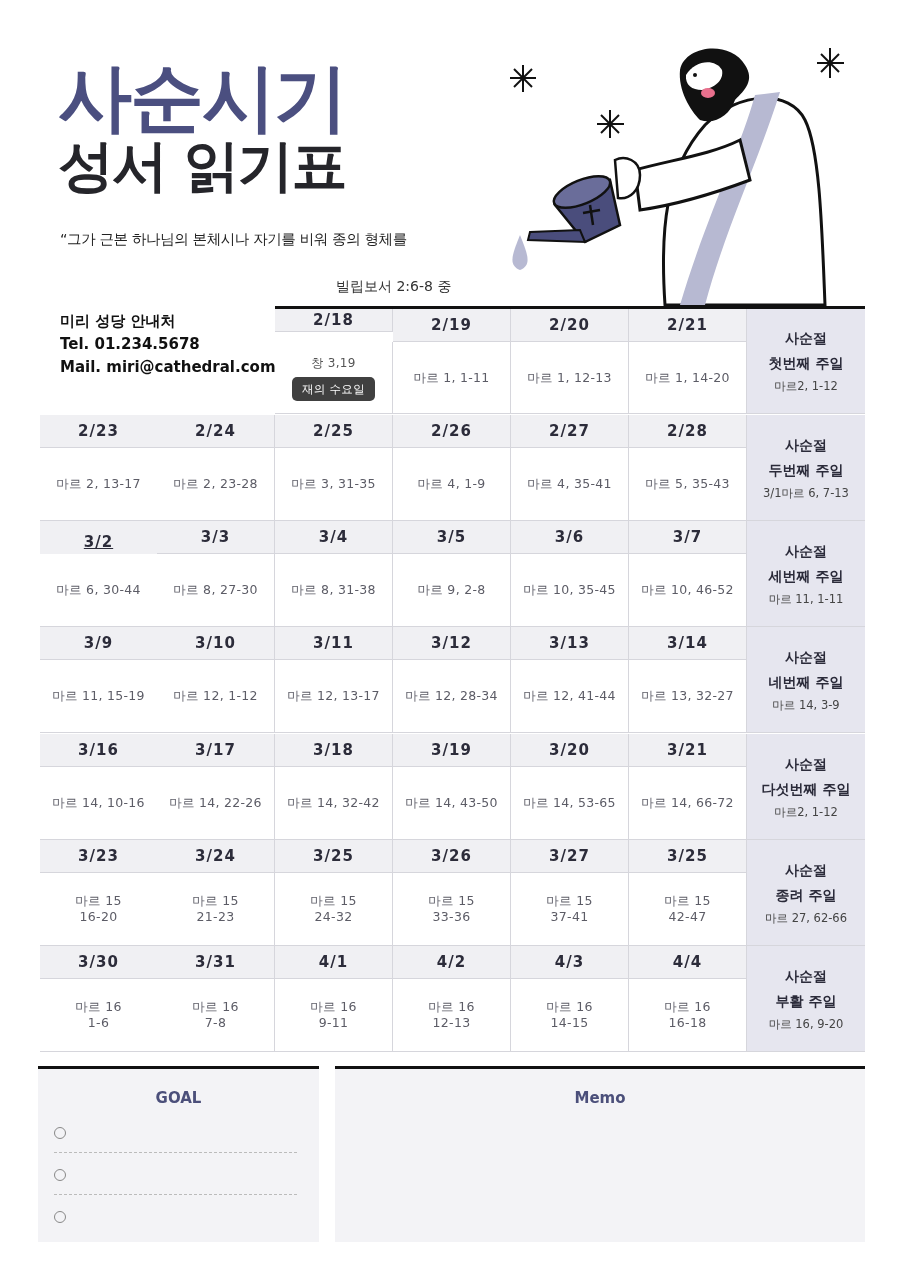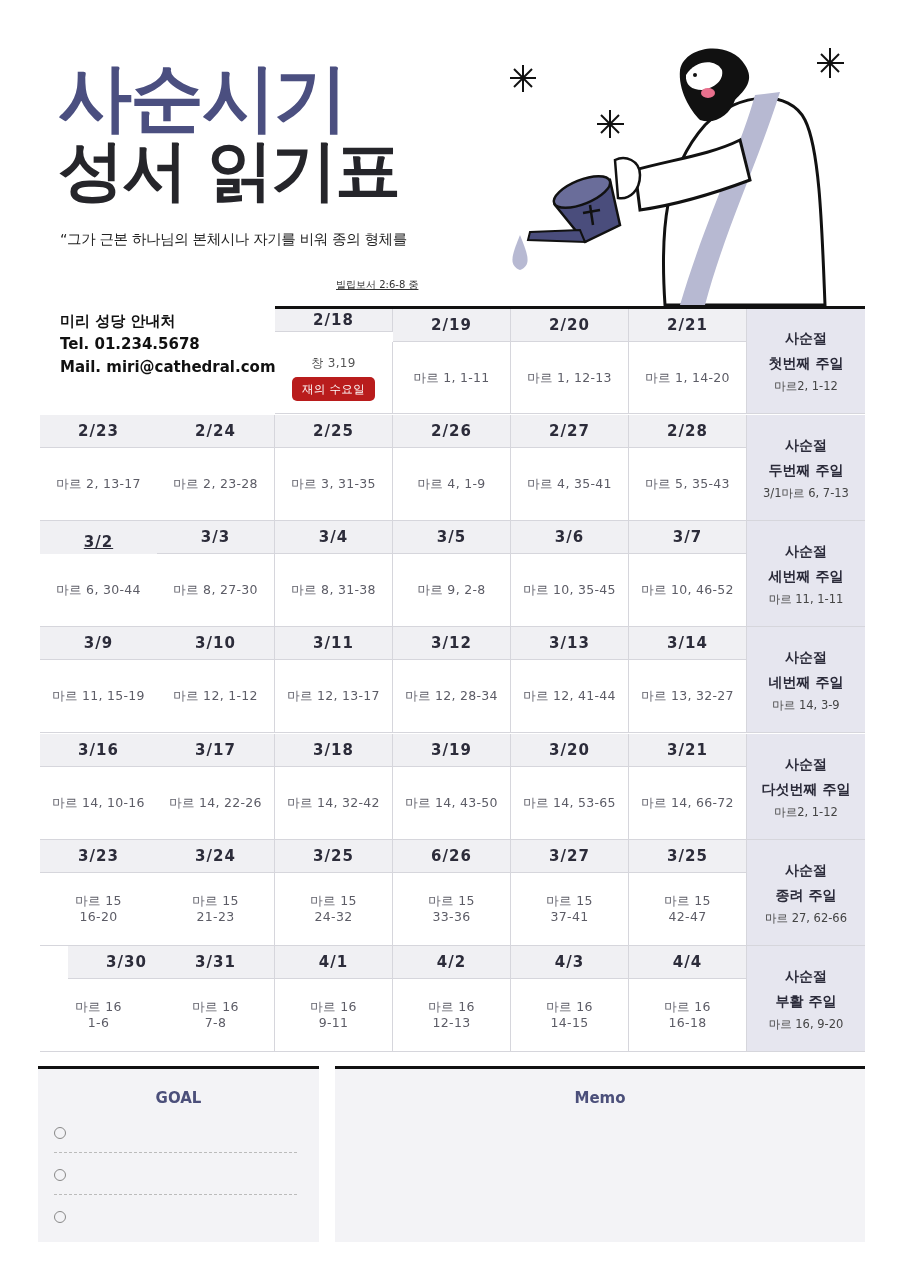--- a/index.html
+++ b/index.html
@@ -5,29 +5,29 @@
   * { box-sizing: border-box; margin: 0; padding: 0; }
   body {
     width: 905px; height: 1280px; background: #ffffff; position: relative; overflow: hidden;
     font-family: "DejaVu Sans", "Liberation Sans", sans-serif; color: #1f1f24;
   }
   .title1 {
     position: absolute; left: 58px; top: 60px; font-size: 74px; font-weight: bold; color: #4b4f80;
     letter-spacing: -2px; line-height: 1;
   }
   .title2 {
-    position: absolute; left: 58px; top: 138px; font-size: 66px; font-weight: bold; color: #25252a;
+    position: absolute; left: 58px; top: 138px; font-size: 56px; font-weight: bold; color: #25252a;
     letter-spacing: -2px; line-height: 1;
   }
   .quote {
     position: absolute; left: 60px; top: 228px; width: 380px; font-size: 14.5px; line-height: 23px; color: #222;
     letter-spacing: -0.4px;
   }
   .quote-src {
-    position: absolute; left: 336px; top: 278px; font-size: 10px; color: #333; text-decoration: underline;
+    position: absolute; left: 336px; top: 278px; font-size: 14px; color: #333;
   }
   .contact {
     position: absolute; left: 60px; top: 310px; font-size: 15px; font-weight: bold; line-height: 23px; color: #111;
   }
   .illus { position: absolute; left: 490px; top: 30px; width: 380px; height: 280px; }
 
   .top-rule { position: absolute; left: 275px; top: 306px; width: 590px; height: 3px; background: #111; }
   .cell {
     position: absolute; border-right: 1px solid #d6d6dc; border-bottom: 1px solid #d6d6dc; text-align: center;
   }
@@ -39,21 +39,21 @@
     background: #fff; font-size: 12.5px; color: #5c5c66; display: flex; flex-direction: column; align-items: center; justify-content: center;
     line-height: 16px; letter-spacing: 0.3px;
   }
   .sun {
     background: #e6e6ef; display: flex; flex-direction: column; align-items: center; justify-content: center;
   }
   .sun .s1 { font-size: 14px; font-weight: bold; color: #2b2b3a; line-height: 25px; }
   .sun .s2 { font-size: 14px; font-weight: bold; color: #2b2b3a; line-height: 25px; }
   .sun .s3 { font-size: 11.5px; color: #444; line-height: 20px; }
   .badge {
-    margin-top: 6px; background: #b91c1c; color: #fff; font-size: 11.5px; padding: 4px 10px; border-radius: 5px;
+    margin-top: 6px; background: #404040; color: #fff; font-size: 11.5px; padding: 4px 10px; border-radius: 5px;
   }
   .small-ref { font-size: 12px; color: #555; }
 
   .goal-box { position: absolute; left: 38px; top: 1066px; width: 281px; height: 176px; background: #f3f3f6; border-top: 3px solid #111; }
   .memo-box { position: absolute; left: 335px; top: 1066px; width: 530px; height: 176px; background: #f3f3f6; border-top: 3px solid #111; }
   .box-title { text-align: center; font-size: 15px; font-weight: bold; color: #4b4f7a; margin-top: 20px; }
   .goal-item { position: absolute; left: 16px; width: 243px; height: 42px; }
   .goal-item .circle { position: absolute; left: 0; top: 0; width: 12px; height: 12px; border: 1.5px solid #888; border-radius: 50%; }
   .goal-item .dash { position: absolute; left: 0; top: 25px; width: 243px; border-top: 1px dashed #bbb; }
 </style>
@@ -269,41 +269,41 @@
     <div class="cell hdr" style="left: 157px; top: 840px; width: 118px; height: 33px;">3/24</div>
     <div class="cell body-c" style="left: 157px; top: 873px; width: 118px; height: 73px;">
       <span>마르 15</span>
       <span>21-23</span>
     </div>
     <div class="cell hdr" style="left: 275px; top: 840px; width: 118px; height: 33px;">3/25</div>
     <div class="cell body-c" style="left: 275px; top: 873px; width: 118px; height: 73px;">
       <span>마르 15</span>
       <span>24-32</span>
     </div>
-    <div class="cell hdr" style="left: 393px; top: 840px; width: 118px; height: 33px;">6/26</div>
+    <div class="cell hdr" style="left: 393px; top: 840px; width: 118px; height: 33px;">3/26</div>
     <div class="cell body-c" style="left: 393px; top: 873px; width: 118px; height: 73px;">
       <span>마르 15</span>
       <span>33-36</span>
     </div>
     <div class="cell hdr" style="left: 511px; top: 840px; width: 118px; height: 33px;">3/27</div>
     <div class="cell body-c" style="left: 511px; top: 873px; width: 118px; height: 73px;">
       <span>마르 15</span>
       <span>37-41</span>
     </div>
     <div class="cell hdr" style="left: 629px; top: 840px; width: 118px; height: 33px;">3/25</div>
     <div class="cell body-c" style="left: 629px; top: 873px; width: 118px; height: 73px;">
       <span>마르 15</span>
       <span>42-47</span>
     </div>
     <div class="cell sun" style="left: 747px; top: 840px; width: 118px; height: 106px; border-right: none;">
       <div class="s1">사순절</div>
       <div class="s2">종려 주일</div>
       <div class="s3">마르 27, 62-66</div>
     </div>
-    <div class="cell hdr" style="left: 40px; top: 946px; width: 118px; height: 33px; margin-left: 28px;">3/30</div>
+    <div class="cell hdr" style="left: 40px; top: 946px; width: 118px; height: 33px;">3/30</div>
     <div class="cell body-c" style="left: 40px; top: 979px; width: 118px; height: 73px;">
       <span>마르 16</span>
       <span>1-6</span>
     </div>
     <div class="cell hdr" style="left: 157px; top: 946px; width: 118px; height: 33px;">3/31</div>
     <div class="cell body-c" style="left: 157px; top: 979px; width: 118px; height: 73px;">
       <span>마르 16</span>
       <span>7-8</span>
     </div>
     <div class="cell hdr" style="left: 275px; top: 946px; width: 118px; height: 33px;">4/1</div>

